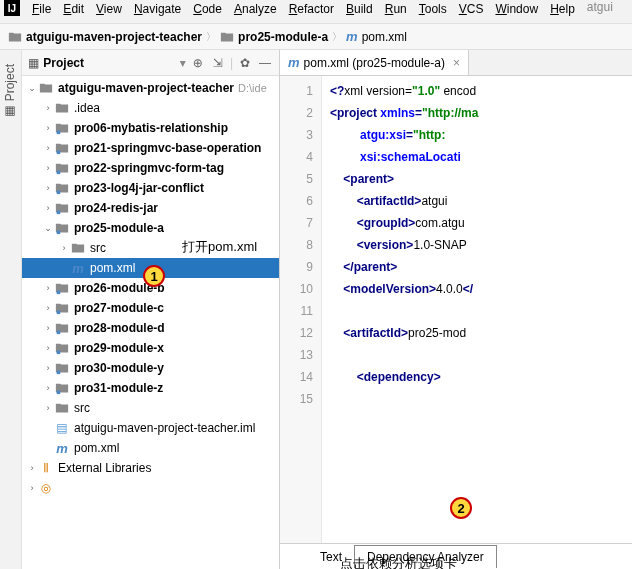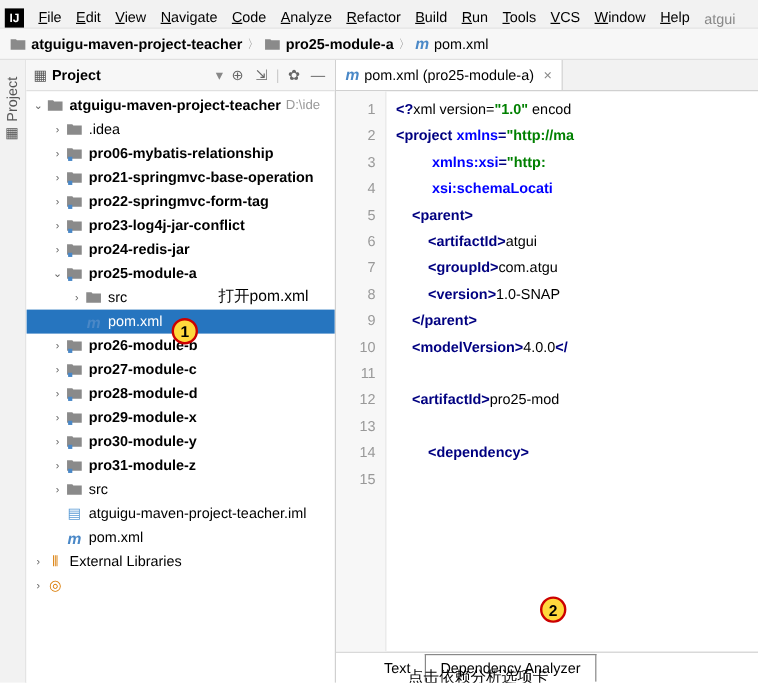--- a/index.html
+++ b/index.html
@@ -1,17 +1,17 @@
 <!DOCTYPE html>
 <html><head>
 <meta charset="utf-8">
 <style>
 *{margin:0;padding:0;box-sizing:border-box;font-family:"Segoe UI",Arial,sans-serif;font-size:12px}
 body{background:#fff;width:632px;height:569px;overflow:hidden;position:relative}
-.menubar{height:24px;background:#f2f2f2;display:flex;align-items:flex-end;padding:0 4px;border-bottom:1px solid #e0e0e0}
+.menubar{height:24px;background:#f2f2f2;display:flex;align-items:flex-start;padding:0 4px;border-bottom:1px solid #e0e0e0}
 .app-icon{width:16px;height:16px;background:#000;color:#fff;display:flex;align-items:center;justify-content:center;font-size:10px;font-weight:bold;margin-right:6px}
 .menu-item{padding:2px 6px;cursor:default}
 .menu-item u{text-decoration:underline}
 .navbar{height:26px;background:#f7f7f7;border-bottom:1px solid #e0e0e0;display:flex;align-items:center;padding:0 8px;gap:4px}
 .folder-icon{width:14px;height:14px;display:inline-flex;align-items:center;justify-content:center}
 .folder-icon svg{width:14px;height:14px}
 .nav-sep{color:#888;font-size:10px}
 .m-icon{color:#4a88c7;font-style:italic;font-weight:bold;font-size:13px}
 .main{display:flex;height:calc(100% - 50px)}
 .left-tab{width:22px;background:#f2f2f2;border-right:1px solid #e0e0e0;padding-top:10px}
@@ -326,21 +326,21 @@
           <div>10</div>
           <div>11</div>
           <div>12</div>
           <div>13</div>
           <div>14</div>
           <div>15</div>
         </div>
       <div class="code" id="code">
           <div class="code-line"><span class="tag">&lt;?</span><span class="xml-decl">xml version=</span><span class="attr-val">"1.0"</span><span class="xml-decl"> encod</span></div>
           <div class="code-line"><span class="tag">&lt;project </span><span class="attr-name">xmlns</span><span class="tag">=</span><span class="attr-val">"http://ma</span></div>
-          <div class="code-line">         <span class="attr-name">xmlns:xsi</span><span class="tag">=</span><span class="attr-val">"http:</span></div>
+          <div class="code-line">         <span class="attr-name">atgu:xsi</span><span class="tag">=</span><span class="attr-val">"http:</span></div>
           <div class="code-line">         <span class="attr-name">xsi:schemaLocati</span></div>
           <div class="code-line">    <span class="tag">&lt;parent&gt;</span></div>
           <div class="code-line">        <span class="tag">&lt;artifactId&gt;</span><span class="text-val">atgui</span></div>
           <div class="code-line">        <span class="tag">&lt;groupId&gt;</span><span class="text-val">com.atgu</span></div>
           <div class="code-line">        <span class="tag">&lt;version&gt;</span><span class="text-val">1.0-SNAP</span></div>
           <div class="code-line">    <span class="tag">&lt;/parent&gt;</span></div>
           <div class="code-line">    <span class="tag">&lt;modelVersion&gt;</span><span class="text-val">4.0.0</span><span class="tag">&lt;/</span></div>
           <div class="code-line"></div>
           <div class="code-line">    <span class="tag">&lt;artifactId&gt;</span><span class="text-val">pro25-mod</span></div>
           <div class="code-line"></div>

